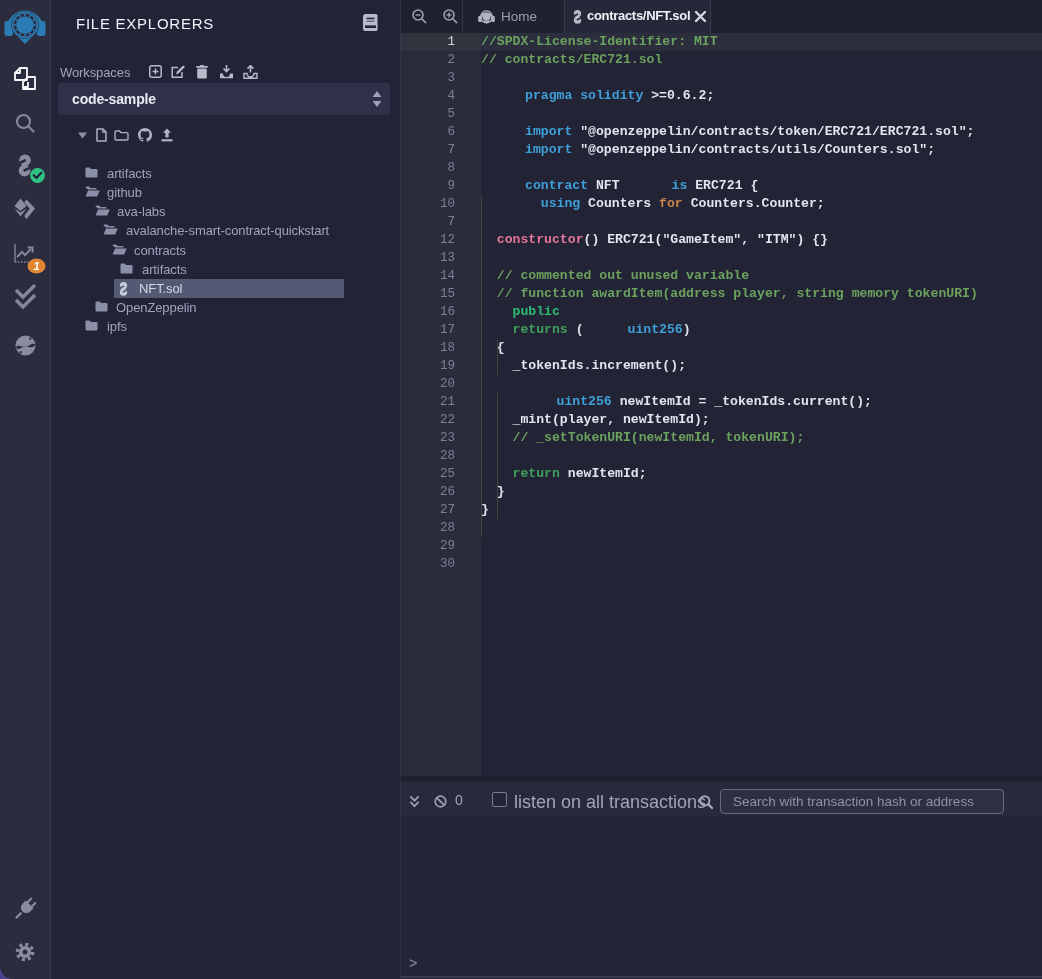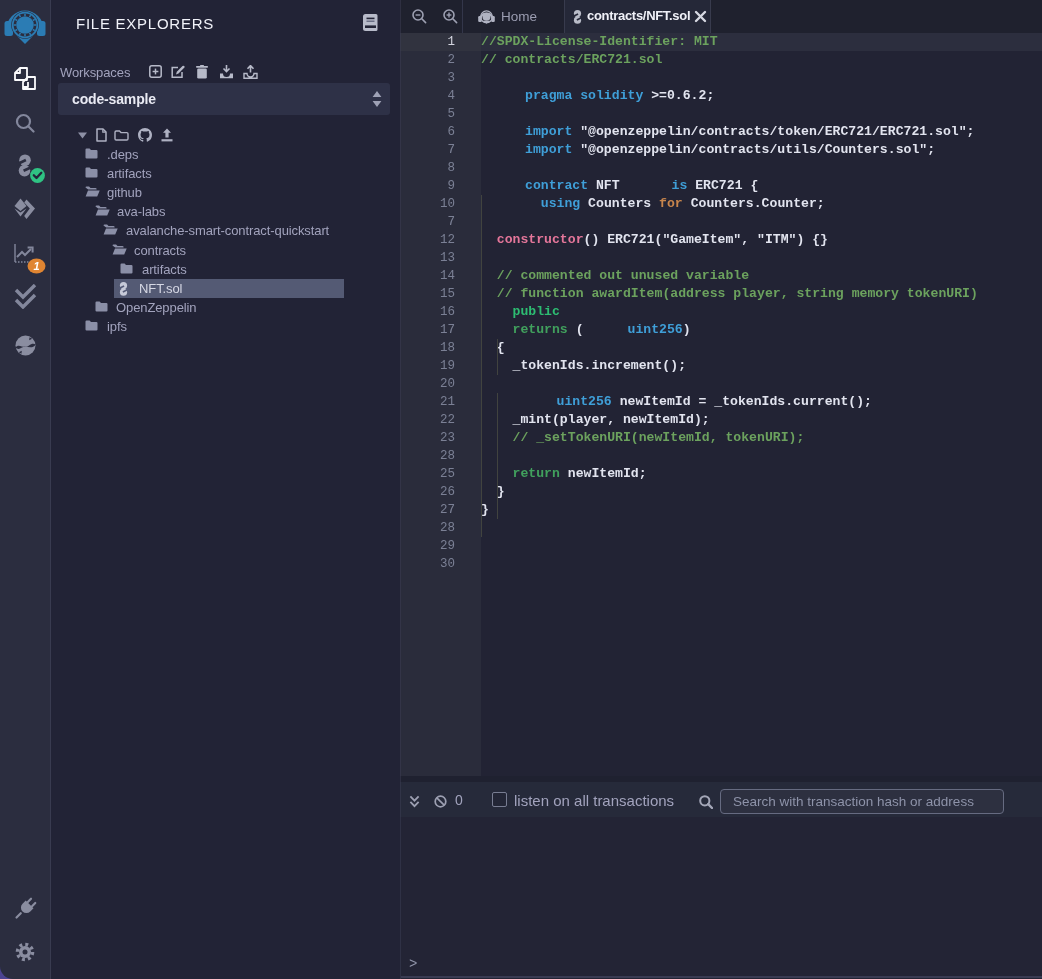--- a/index.html
+++ b/index.html
@@ -41,21 +41,21 @@
 .e { color:#2dbd72; }
 .g { color:#41a05d; }
 .o { color:#c8854c; }
 .p { color:#e4769a; }
 .guide { position:absolute; width:1px; background:#4a4b42; opacity:.8; }
 
 #termstrip { left:0; top:776px; width:642px; height:6px; background:#1f2130; }
 #termbar { left:0; top:782px; width:642px; height:35px; background:#262a3a; }
 #termzero { position:absolute; left:55px; top:10px; font-size:14px; color:#a2a3bd; }
 #termcheck { position:absolute; left:92px; top:10px; width:15px; height:15px; border:1px solid #787d92; border-radius:2px; background:#232636; }
-#termlabel { position:absolute; left:114px; top:10px; font-size:15px; color:#a2a3bd; }
+#termlabel { position:absolute; left:114px; top:10px; font-size:18px; color:#a2a3bd; }
 #terminput { position:absolute; left:320px; top:7px; width:284px; height:25px; border:1px solid #666b81; border-radius:4px; background:#2d3040; }
 #terminput span { position:absolute; left:12px; top:4px; font-size:13.5px; color:#8e93a9; }
 #termcontent { left:0; top:817px; width:642px; height:162px; background:#232435; }
 #prompt { position:absolute; left:9px; bottom:7px; font-family:"Liberation Mono",monospace; font-size:14px; color:#9094a9; }
 #purplecorner { left:0; top:958px; width:18px; height:21px; background:#4c4391; z-index:1; }
 </style>
 </head>
 <body>
 <div id="root">
 <div id="purplecorner" class="abs"></div>
@@ -354,26 +354,20 @@
     <svg class="abs" style="left:87px;top:128px" width="14" height="14" viewBox="0 0 16 16">
       <path fill="#aeb1c2" d="M8 0C3.58 0 0 3.58 0 8c0 3.54 2.29 6.53 5.47 7.59.4.07.55-.17.55-.38 0-.19-.01-.82-.01-1.49-2.01.37-2.53-.49-2.69-.94-.09-.23-.48-.94-.82-1.13-.28-.15-.68-.52-.01-.53.63-.01 1.08.58 1.23.82.72 1.21 1.87.87 2.33.66.07-.52.28-.87.51-1.07-1.78-.2-3.64-.89-3.64-3.95 0-.87.31-1.59.82-2.15-.08-.2-.36-1.02.08-2.12 0 0 .67-.21 2.2.82.64-.18 1.32-.27 2-.27s1.36.09 2 .27c1.53-1.04 2.2-.82 2.2-.82.44 1.1.16 1.92.08 2.12.51.56.82 1.27.82 2.15 0 3.07-1.87 3.75-3.65 3.95.29.25.54.73.54 1.48 0 1.07-.01 1.93-.01 2.2 0 .21.15.46.55.38A8.01 8.01 0 0 0 16 8c0-4.42-3.58-8-8-8z"></path>
     </svg>
     <svg class="abs" style="left:110px;top:128px" width="12" height="14" viewBox="0 0 12 14">
       <path d="M6 0.5 L10 4.8 H7.6 V9.5 H4.4 V4.8 H2 Z" fill="#aeb1c2"></path>
       <rect x="0.5" y="11.2" width="11" height="2.2" fill="#aeb1c2"></rect>
     </svg>
 
     <div id="nftrow" style="top:279px"></div>
 
-    <div class="trow" style="top:145px">
-          <svg style="left:34px" width="13" height="11" viewBox="0 0 13 11">
-            <path d="M0.5 1.6 a1.1 1.1 0 0 1 1.1 -1.1 H4.6 L6 1.9 h5.4 a1.1 1.1 0 0 1 1.1 1.1 V9.4 a1.1 1.1 0 0 1 -1.1 1.1 H1.6 A1.1 1.1 0 0 1 0.5 9.4 Z" fill="#8b8fa7"></path>
-          </svg>
-          <span class="lbl" style="left:56px">.deps</span>
-        </div>
     <div class="trow" style="top:164px">
           <svg style="left:34px" width="13" height="11" viewBox="0 0 13 11">
             <path d="M0.5 1.6 a1.1 1.1 0 0 1 1.1 -1.1 H4.6 L6 1.9 h5.4 a1.1 1.1 0 0 1 1.1 1.1 V9.4 a1.1 1.1 0 0 1 -1.1 1.1 H1.6 A1.1 1.1 0 0 1 0.5 9.4 Z" fill="#8b8fa7"></path>
           </svg>
           <span class="lbl" style="left:56px">artifacts</span>
         </div>
     <div class="trow" style="top:183px">
           <svg style="left:34px" width="15" height="11" viewBox="0 0 15 11">
             <path d="M0.5 1.6 a1.1 1.1 0 0 1 1.1 -1.1 H4.1 L5.5 1.9 h5 a1.1 1.1 0 0 1 1.1 1.1 V3.6 H3.2 Z" fill="#8b8fa7"></path>
             <polygon points="3,4.4 14.7,4.4 12.2,10.5 0.6,10.5" fill="#8b8fa7"></polygon>

